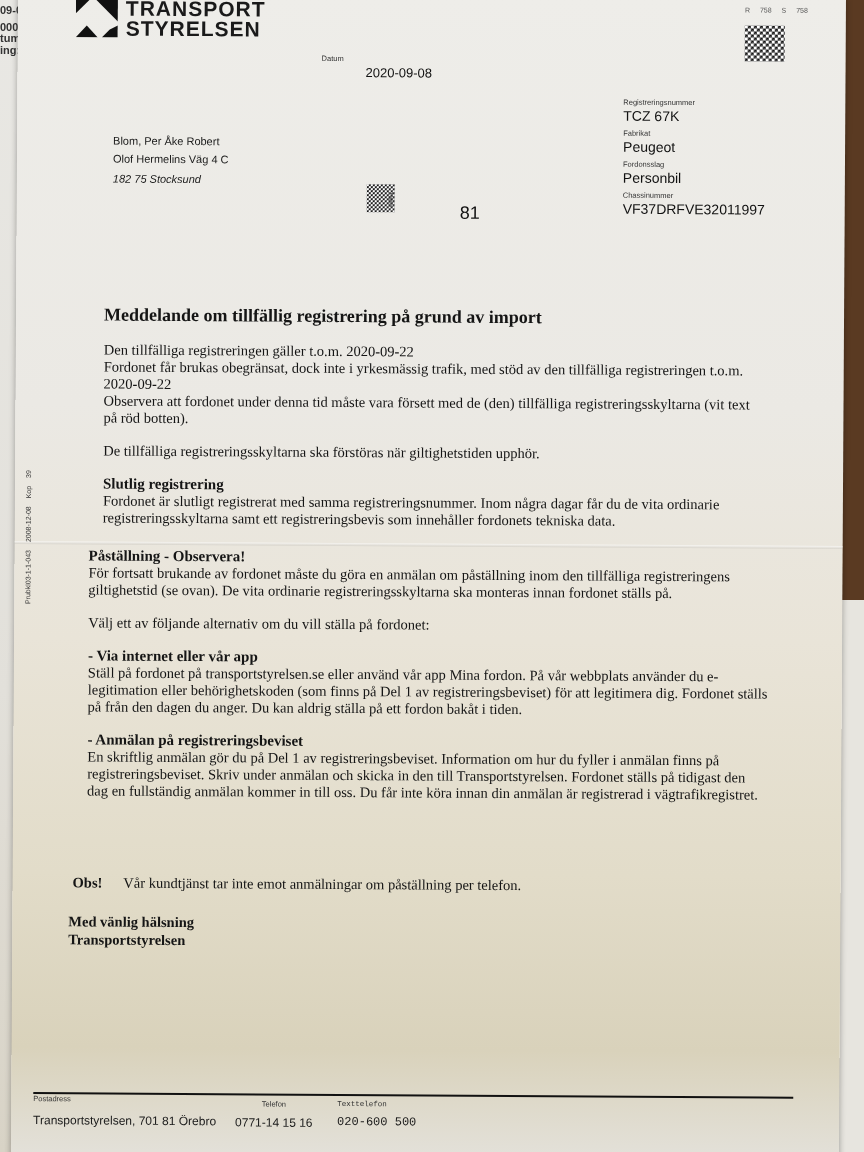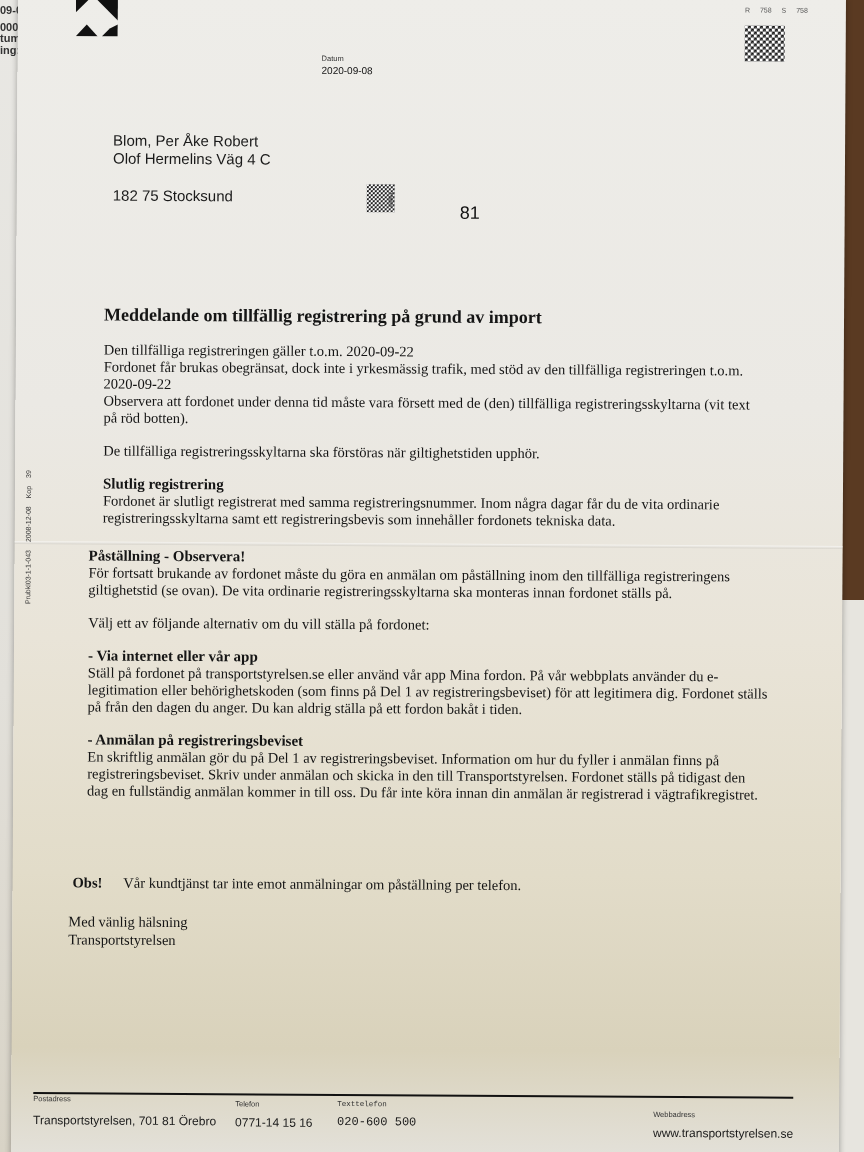--- a/index.html
+++ b/index.html
@@ -34,45 +34,45 @@
     .qr { position: absolute; background-color: #fff;
       background-image:
         linear-gradient(45deg, #111 25%, transparent 25%, transparent 75%, #111 75%),
         linear-gradient(45deg, #111 25%, transparent 25%, transparent 75%, #111 75%);
       background-size: 6px 6px; background-position: 0 0, 3px 3px; }
     .qr-top { left: 727px; top: 27px; width: 40px; height: 36px; }
     .qr-mid { left: 350px; top: 188px; width: 28px; height: 28px; background-size: 4px 4px; background-position: 0 0, 2px 2px; }
     .qr-num { position: absolute; left: 378px; top: 195px; font-size: 7px; color: #444; transform: rotate(90deg); transform-origin: left top; }
     .small-label { font-size: 7.5px; color: #333; }
     .datum { position: absolute; left: 304px; top: 58px; }
-    .datum .v { font-size: 10px; color: #111; margin-top: 2px; }
+    .datum .v { font-size: 13px; color: #111; margin-top: 2px; margin-left: 44px; }
     .vehicle { position: absolute; left: 606px; top: 100px; }
     .vehicle .row { margin-bottom: 5px; }
     .vehicle .v { font-size: 14px; color: #111; margin-top: 1px; }
-    .addr { position: absolute; left: 96px; top: 137px; font-size: 15px; color: #1a1a1a; line-height: 18px; }
-    .addr .zip { margin-top: 19px; }
+    .addr { position: absolute; left: 96px; top: 137px; font-size: 11px; color: #1a1a1a; line-height: 18px; }
+    .addr .zip { margin-top: 2px; font-style: italic; }
     .mailnum { position: absolute; left: 443px; top: 206px; font-size: 18px; color: #111; }
     .side-code { position: absolute; left: 10px; top: 610px; font-size: 7px; color: #333; white-space: nowrap; transform: rotate(-90deg); transform-origin: left top; word-spacing: 6px; }
     .body { position: absolute; left: 88px; top: 312px; width: 660px; font-family: "Liberation Serif", serif; color: #151515; font-size: 14.5px; line-height: 17px; }
     .body h1 { font-size: 18px; font-weight: bold; margin: 0 0 18px 0; }
     .body p { margin: 0; }
     .body .gap { margin-top: 16px; }
     .body h3 { font-size: 15px; font-weight: bold; margin: 0; }
     .sec2 { position: absolute; left: 74px; top: 553px; width: 680px; font-family: "Liberation Serif", serif; color: #151515; font-size: 14.5px; line-height: 17px; }
     .sec2 h3 { font-size: 15px; font-weight: bold; margin: 0; }
     .sec2 p { margin: 0; }
     .sec2 .gap { margin-top: 16px; }
     .obs { position: absolute; left: 60px; top: 880px; font-family: "Liberation Serif", serif; font-size: 14.5px; color: #151515; }
     .obs b { margin-right: 21px; }
-    .greet { position: absolute; left: 56px; top: 918px; font-family: "Liberation Serif", serif; font-size: 14.5px; line-height: 18px; color: #151515; }
+    .greet { position: absolute; left: 56px; top: 918px; font-family: "Liberation Serif", serif; font-size: 14.5px; line-height: 18px; color: #151515; font-weight: bold; }
     .footer-line { position: absolute; left: 22px; top: 1098px; width: 760px; height: 1.5px; background: #111; }
     .foot { position: absolute; top: 1100px; font-size: 12px; color: #1a1a1a; }
     .foot .small-label { display: block; margin-bottom: 7px; }
     .f1 { left: 22px; } .f1 .small-label { margin-bottom: 10px; }
-    .f2 { left: 224px; top: 1104px; }
+    .f2 { left: 224px; top: 1104px; text-align: center; }
     .f3 { left: 326px; top: 1104px; font-family: Liberation Mono, monospace; }
     .f4 { left: 642px; top: 1112px; }
   </style>
 </head>
 <body>
 
 <div class="under-sheet">
   <div class="frag" style="top:2px">09-03</div>
   <div class="frag" style="top:19px">00023</div>
   <div class="frag" style="top:30px">tum:</div>
@@ -83,30 +83,52 @@
 <div class="paper">
   <div class="fold"></div>
 
   <div class="logo">
     <svg viewBox="0 0 42 38">
       <polygon points="0,0 14,0 0,14" fill="#111"></polygon>
       <polygon points="20,0 42,0 42,22" fill="#111"></polygon>
       <polygon points="0,38 22,38 11,26" fill="#111"></polygon>
       <polygon points="26,38 42,38 42,26 34,30" fill="#111"></polygon>
     </svg>
+    <div class="lt">
+      <div>TRANSPORT</div>
+      <div>STYRELSEN</div>
+    </div>
   </div>
 
   <div class="codes">R 758  S 758</div>
   <div class="qr qr-top"></div>
 
   <div class="datum">
     <div class="small-label">Datum</div>
     <div class="v">2020-09-08</div>
   </div>
 
+  <div class="vehicle">
+    <div class="row">
+      <div class="small-label">Registreringsnummer</div>
+      <div class="v">TCZ 67K</div>
+    </div>
+    <div class="row">
+      <div class="small-label">Fabrikat</div>
+      <div class="v">Peugeot</div>
+    </div>
+    <div class="row">
+      <div class="small-label">Fordonsslag</div>
+      <div class="v">Personbil</div>
+    </div>
+    <div class="row">
+      <div class="small-label">Chassinummer</div>
+      <div class="v">VF37DRFVE32011997</div>
+    </div>
+  </div>
 
   <div class="addr">
     <div>Blom, Per Åke Robert</div>
     <div>Olof Hermelins Väg 4 C</div>
     <div class="zip">182 75 Stocksund</div>
   </div>
 
   <div class="qr qr-mid"></div>
   <div class="qr-num">1686</div>
   <div class="mailnum">81</div>
@@ -148,17 +170,13 @@
     <span>Transportstyrelsen, 701 81 Örebro</span>
   </div>
   <div class="foot f2">
     <span class="small-label">Telefon</span>
     <span>0771-14 15 16</span>
   </div>
   <div class="foot f3">
     <span class="small-label">Texttelefon</span>
     <span>020-600 500</span>
   </div>
-  <div class="foot f4">
-    <span class="small-label">Webbadress</span>
-    <span>www.transportstyrelsen.se</span>
-  </div>
 </div>
 
 </body></html>

